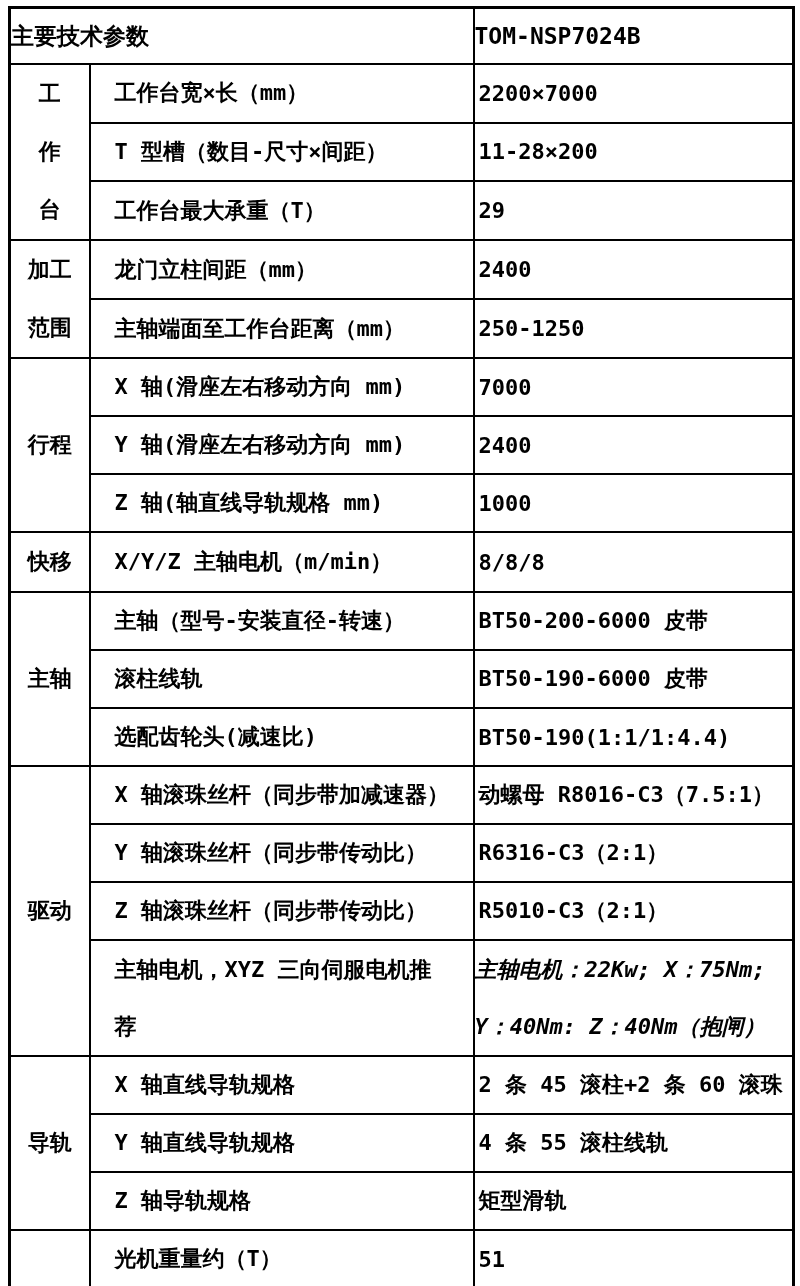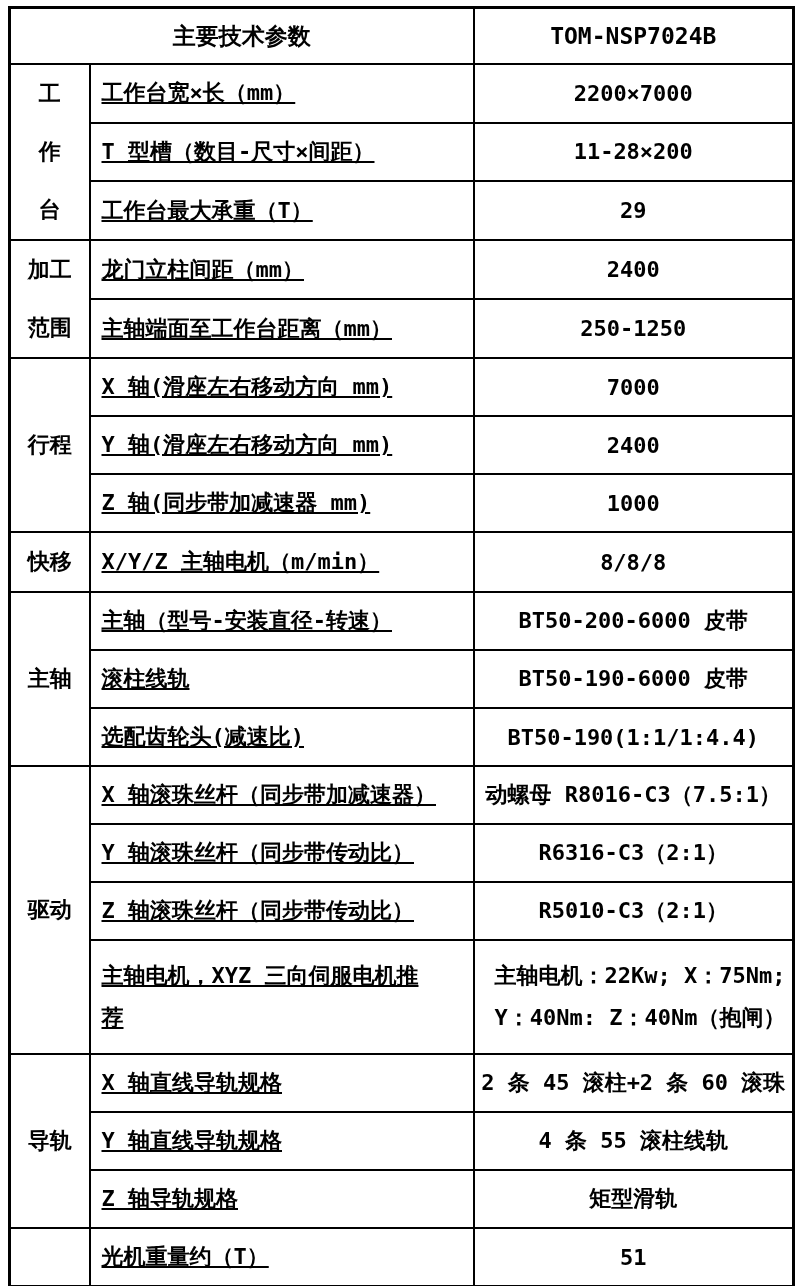--- a/index.html
+++ b/index.html
@@ -28,28 +28,28 @@
   }
   col.c-group { width: 80px; }
   col.c-param { width: 384px; }
   col.c-value { width: 320px; }
   td {
     border: 2px solid #000000;
     padding: 0;
     vertical-align: middle;
     overflow: hidden;
   }
-  tr.hdr td { height: 54px; text-align: center; font-size: 23px; }
+  tr.hdr td { height: 54px; font-size: 23px; }
   tr.reg td { height: 56px; }
-  tr.tall td { height: 112px; line-height: 42px; margin-top: 28px; }
+  tr.tall td { height: 112px; line-height: 57px; margin-top: 28px; }
   td.gcell { text-align: center; line-height: 58px; padding: 0; }
-  td.param { text-align: left; padding-left: 11px; padding-right: 4px; white-space: nowrap; text-decoration: underline; }
-  td.value { text-align: center; padding-left: 4px; padding-right: 4px; white-space: nowrap; }
+  td.param { text-align: left; padding-left: 24px; padding-right: 4px; white-space: nowrap; }
+  td.value { padding-left: 4px; padding-right: 4px; white-space: nowrap; }
   td.wrap { white-space: normal; }
-  td.vleft { text-align: left; padding-left: 20px; }
+  td.vleft { text-align: left; padding-left: 0; font-style: italic; }
   .pinner { width: 326px; }
 </style>
 </head>
 <body>
 
 <div class="page">
   <table class="spec">
     <colgroup>
       <col class="c-group">
       <col class="c-param">
@@ -96,21 +96,21 @@
             <div>行程</div>
           </td>
           <td class="param">X 轴(滑座左右移动方向 mm)</td>
           <td class="value">7000</td>
         </tr>
         <tr class="reg">
           <td class="param">Y 轴(滑座左右移动方向 mm)</td>
           <td class="value">2400</td>
         </tr>
         <tr class="reg">
-          <td class="param">Z 轴(同步带加减速器 mm)</td>
+          <td class="param">Z 轴(轴直线导轨规格 mm)</td>
           <td class="value">1000</td>
         </tr>
         <tr class="reg">
           <td class="gcell" rowspan="1">
             <div>快移</div>
           </td>
           <td class="param">X/Y/Z 主轴电机（m/min）</td>
           <td class="value">8/8/8</td>
         </tr>
         <tr class="reg">

